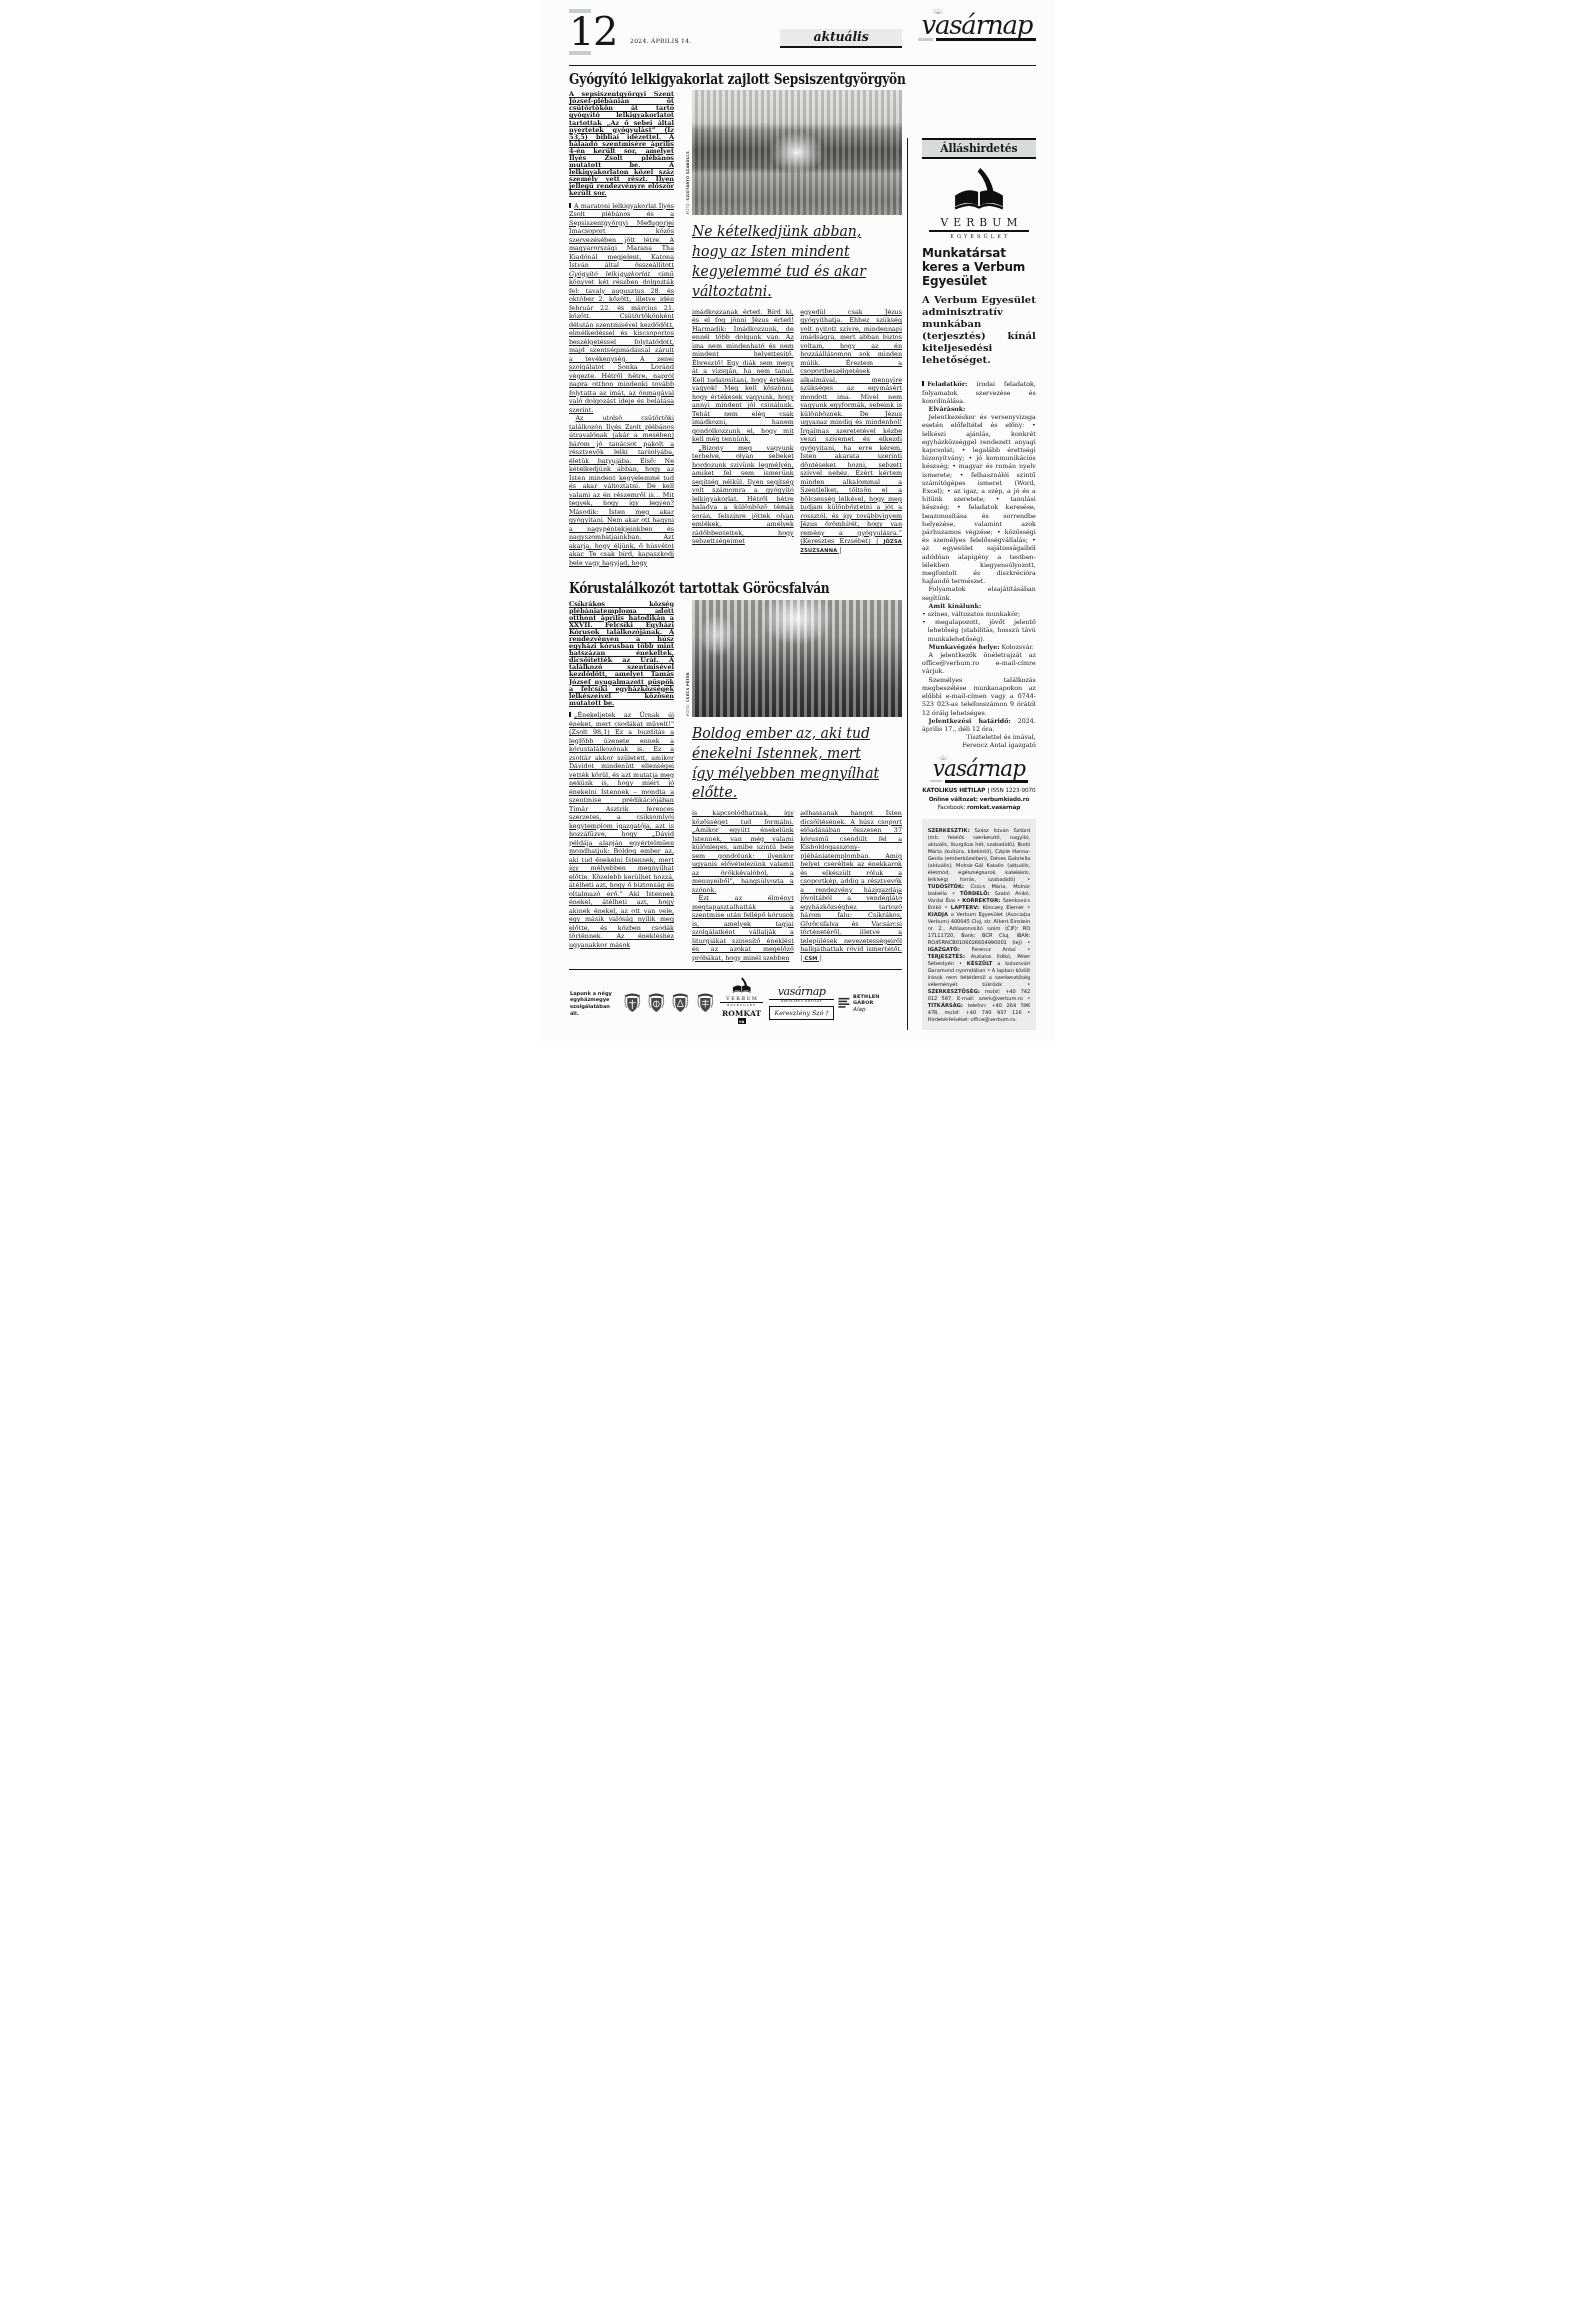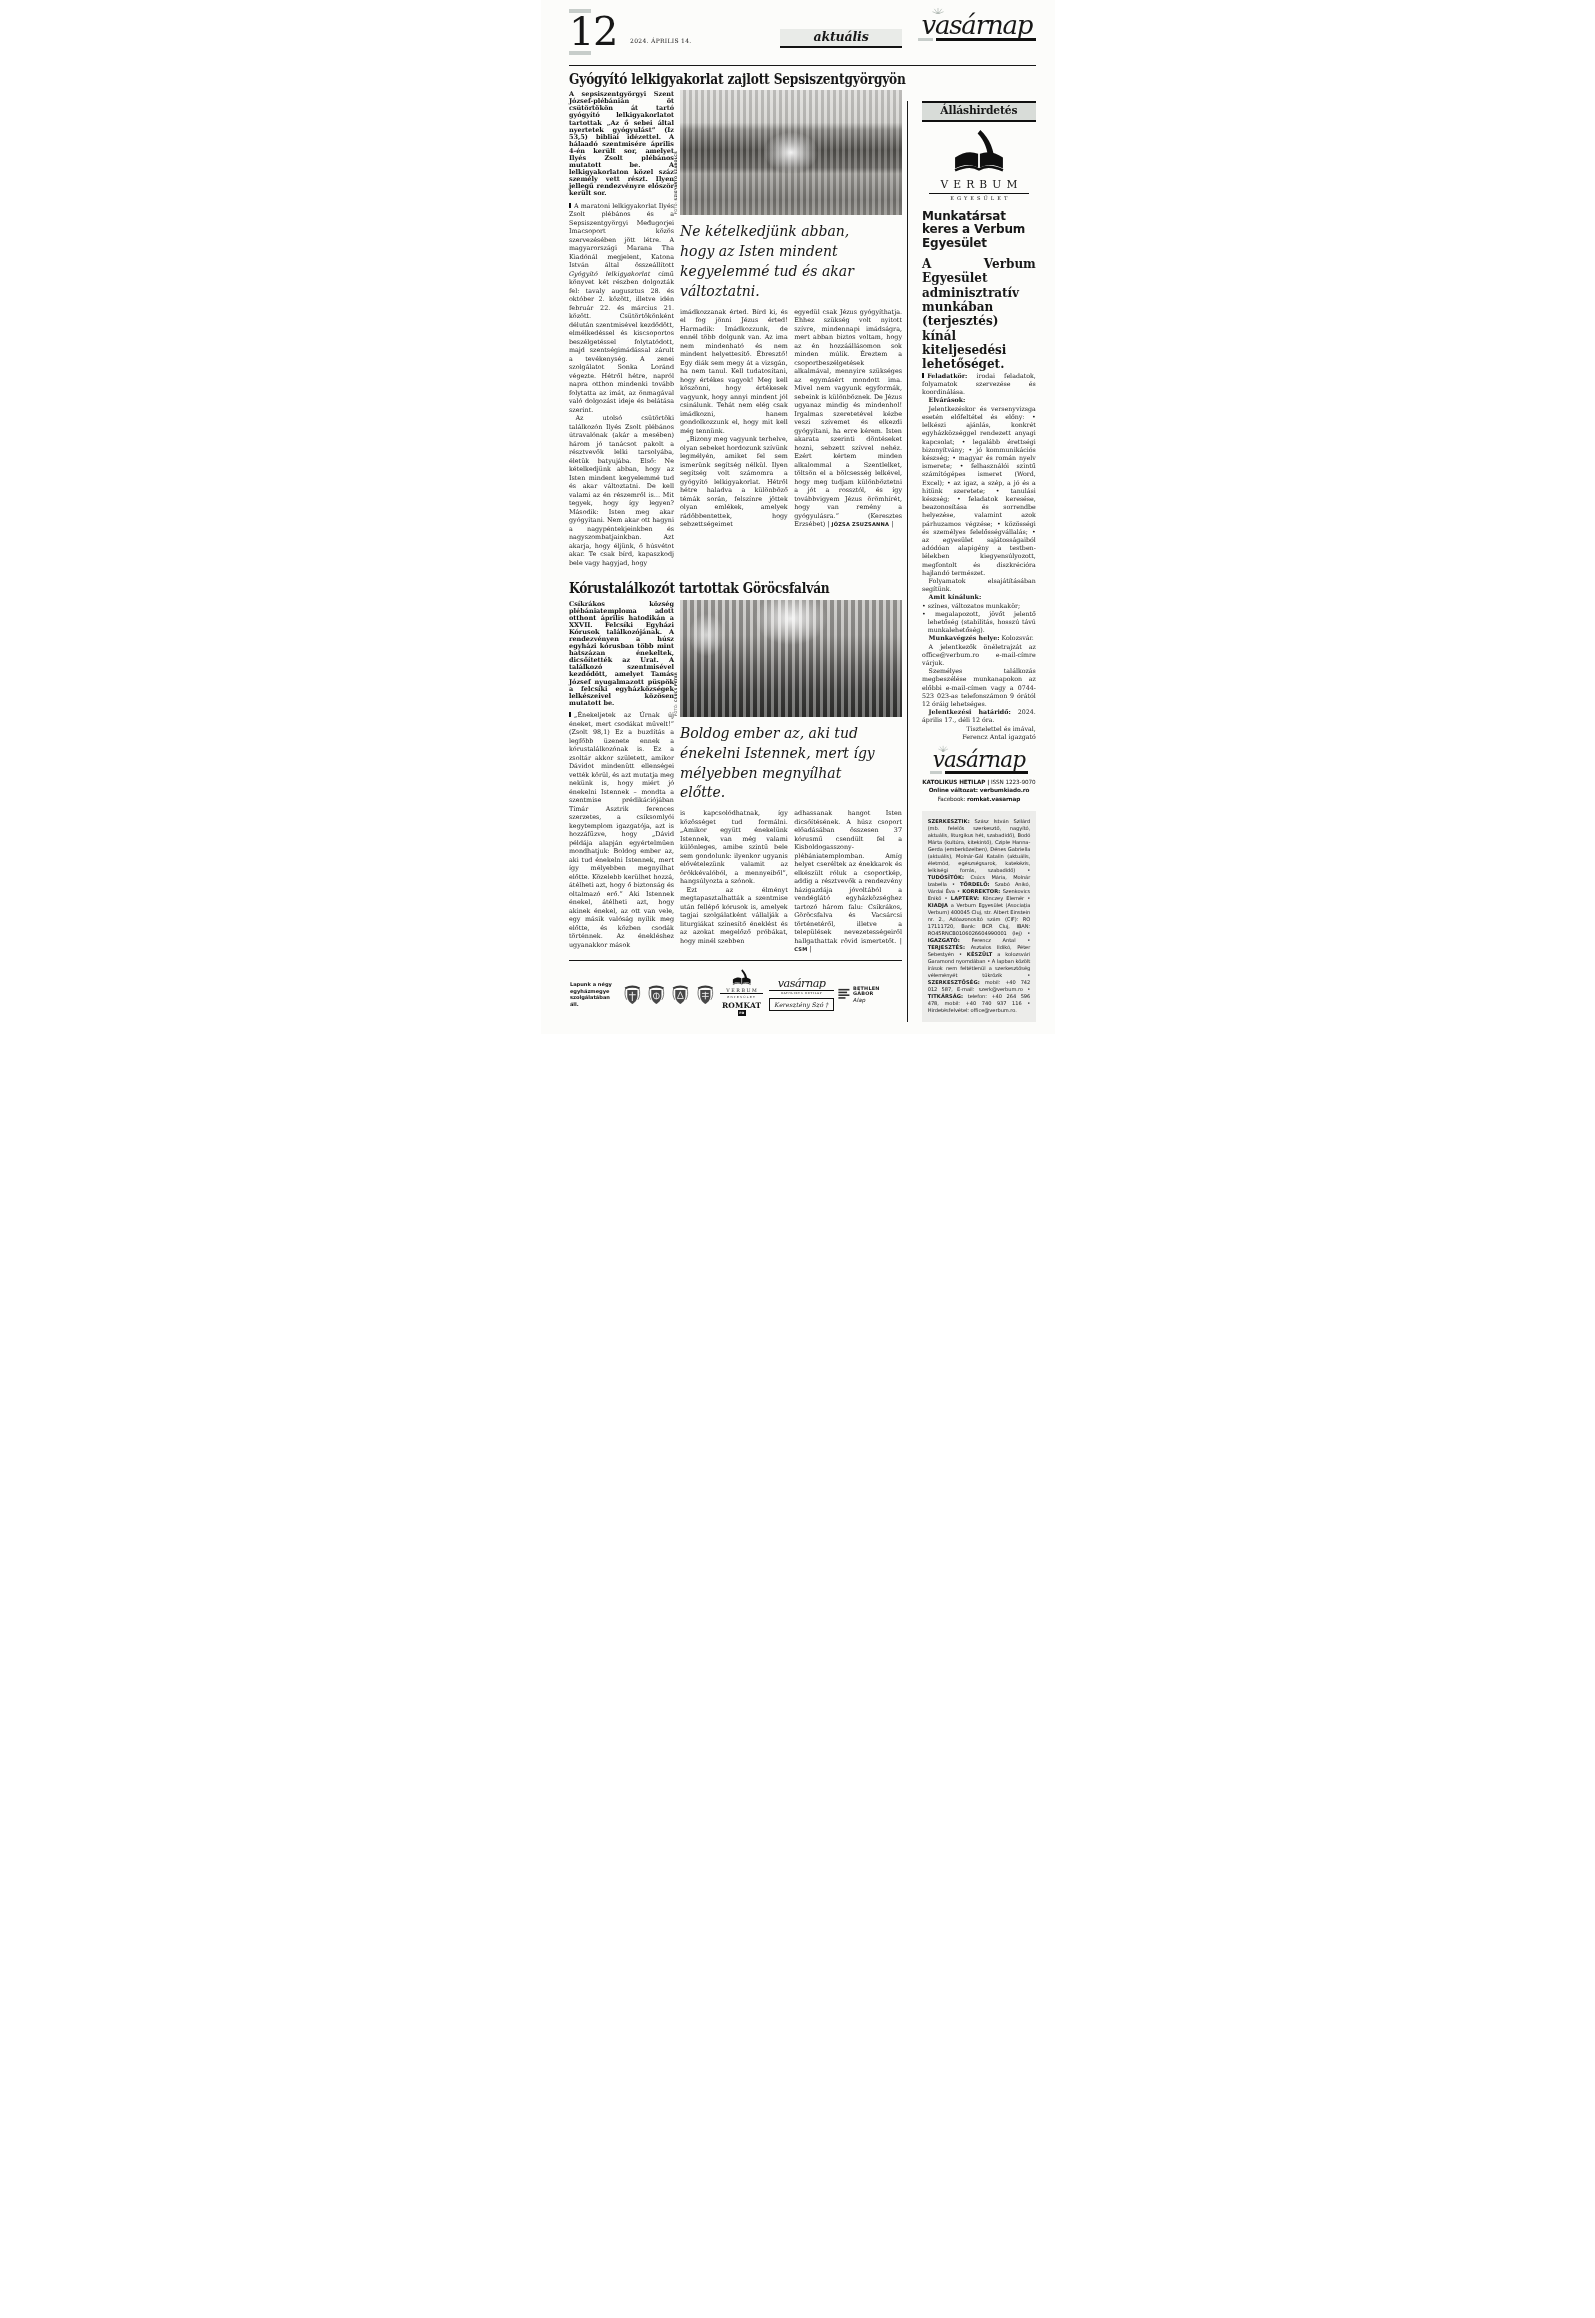--- a/index.html
+++ b/index.html
@@ -29,21 +29,21 @@
 
   
   .content { display:flex; align-items:flex-end; }
   .main { width:333px; flex:none; }
   .sidebar { flex:1; margin-left:5.1px; border-left:0.7px solid #1a1a1a; padding-left:14px; }
 
   
   h1.headline { margin:0 0 4.7px; font-size:14px; line-height:1.0; }
   h1.headline span { display:inline-block; transform:scaleX(0.87); transform-origin:left center; white-space:nowrap; letter-spacing:-0.2px; }
   h1.h2 { margin-top:14px; }
-  .row { display:flex; gap:6px; }
+  .row { display:flex; gap:18px;text-decoration:underline; }
   .colA { width:105px; flex:none; }
   .rightarea { flex:1; min-width:0; }
   p.lead { font-weight:700; font-size:6.5px; line-height:1.09; text-align:justify; margin:0.9px 0 4.2px; }
   p.para { font-size:6.4px; line-height:8.5px; text-align:justify; margin:0; hyphens:auto; }
   p.indent { text-indent:6.5px; }
   p.bullet { padding-left:5.6px; text-indent:-5.6px; }
   p.right { text-align:right; }
   .pmark { display:inline-block; width:2.3px; height:5.1px; background:#101010; margin-right:2.8px; }
   .b { font-weight:700; }
   .i { font-style:italic; }
@@ -73,21 +73,21 @@
   
   .job-banner { border-top:2.3px solid #101010; border-bottom:2.3px solid #101010; background:#d8dcd8;
     text-align:center; padding:0.9px 0 2.3px; }
   .job-banner span { font-weight:700; font-size:11.7px; display:inline-block; transform:scaleX(0.92); letter-spacing:-0.2px; }
   .verbum-logo { text-align:center; margin:7.5px 0 2.8px; }
   .verbum-name { font-size:10.7px; letter-spacing:5.1px; padding-left:5.1px; margin-top:0.9px; }
   .verbum-rule { height:1.4px; background:#101010; margin:1.4px 6.5px 1.4px; }
   .verbum-sub { font-size:5.1px; letter-spacing:3px; padding-left:2.8px; }
   .job-title { font-family:"DejaVu Sans","Liberation Sans",sans-serif; font-weight:700; font-size:12px;
     line-height:1.14; letter-spacing:-0.2px; margin:8.4px 0 6px; }
-  .job-lead { font-weight:700; font-size:12px; line-height:1.2; text-align:justify; margin:0 0 0; }
+  .job-lead { font-weight:700; font-size:10px; line-height:1.2; text-align:justify; margin:0 0 14px; }
   .job-body p.para { font-size:6.3px; line-height:8.2px; }
 
   
   .mast2 { text-align:center; margin:9.3px 0 0; }
   .mast2-word { font-style:italic; font-size:21.5px; line-height:0.95; letter-spacing:-0.9px; position:relative; display:inline-block; }
   .mast2-word .sun-icon { left:5.6px; top:-5.1px; }
   .mast2-rule { display:flex; gap:2.8px; align-items:center; width:98px; margin:0.5px auto 3.7px; }
   .mast2 .mr-gray { width:12px; height:2.3px; }
   .mast2 .mr-black { height:2.8px; }
   .mast2-lines { font-family:"DejaVu Sans","Liberation Sans",sans-serif; font-size:5.7px; line-height:1.5; letter-spacing:-0.1px; }

